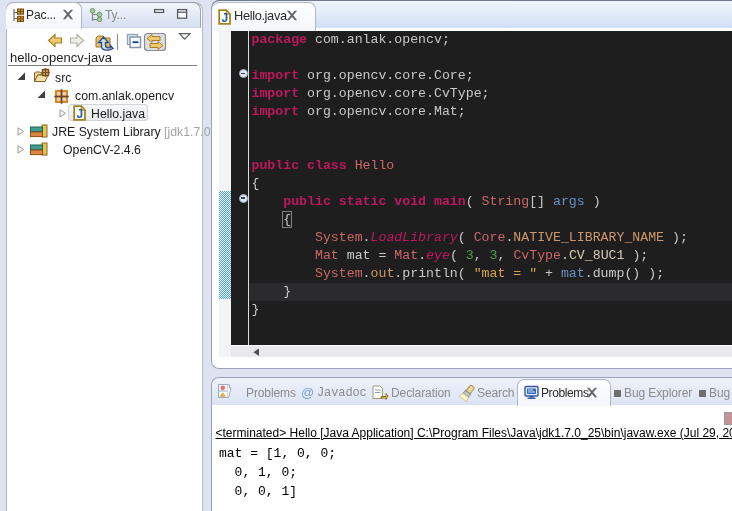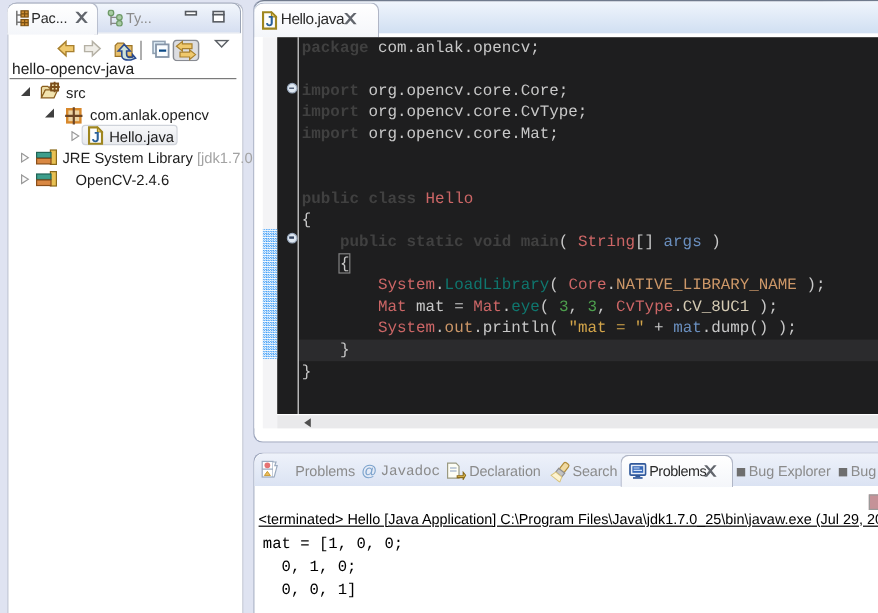--- a/index.html
+++ b/index.html
@@ -29,27 +29,27 @@
   #ruler1{left:212px;top:31px;width:7px;height:326px;background:#ffffff;}
   #ruler2{left:219px;top:31px;width:12px;height:326px;background:#f4f4f6;}
   #hatch{left:218.5px;top:191px;width:12px;height:108px;
     background:repeating-conic-gradient(#3f9ef8 0 25%,#fdfdfd 0 50%) 0 0/2px 2px;}
   #darkarea{left:231px;top:31px;width:501px;height:314px;background:#1e1e1f;}
   #foldline{left:247.5px;top:31px;width:1.5px;height:314px;background:#dcdcdc;}
   #curline{left:249px;top:283px;width:483px;height:18px;background:#2b2b2d;}
   #code{left:251.5px;top:31px;width:481px;height:288px;
     font-family:"Liberation Mono",monospace;font-size:13.23px;line-height:18px;
     color:#c8c8c8;white-space:pre;}
-  .kw{color:#404040;font-weight:bold;}
+  .kw{color:#be185d;font-weight:bold;}
   .cls{color:#cc6666;}
   .fld{color:#cc9768;}
   .str{color:#d3a54a;}
   .num{color:#4d9e4d;}
   .var{color:#6a8fbf;}
-  .ital{color:#0f766e;text-align:right;}
+  .ital{font-style:italic;color:#be185d;text-align:right;}
   .fold{position:absolute;width:9px;height:9px;border-radius:50%;
     background:#dfe8f2;border:1px solid #9aa9bd;box-sizing:border-box;}
   .fold::after{content:"";position:absolute;left:1.1px;top:2.8px;width:4.9px;height:1.5px;background:#33435f;}
   
   #hscroll{left:231px;top:346px;width:501px;height:11px;background:#e9e9eb;}
   
   .tree{font-size:12.3px;color:#1c1c1c;white-space:nowrap;}
   
   #contxt{font-family:"Liberation Mono",monospace;font-size:13px;line-height:19px;color:#000;white-space:pre;}
 </style>

